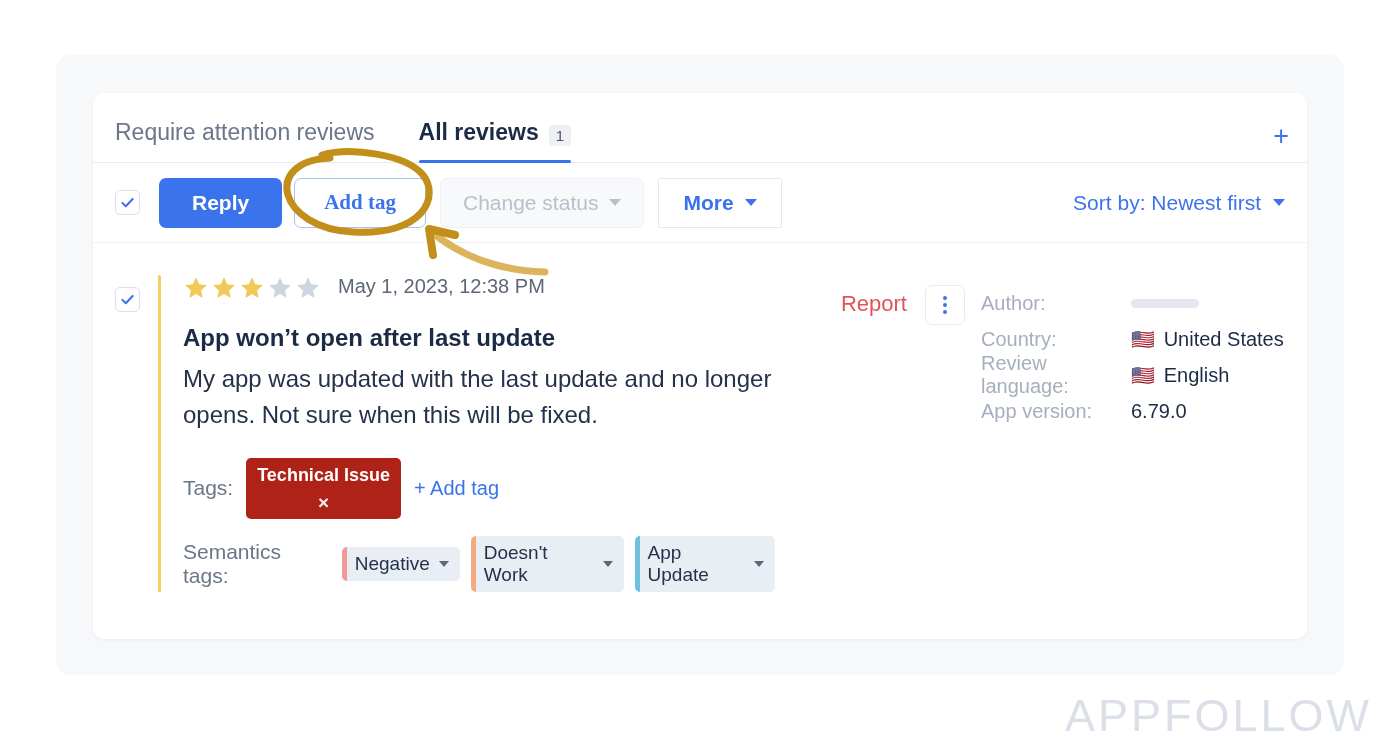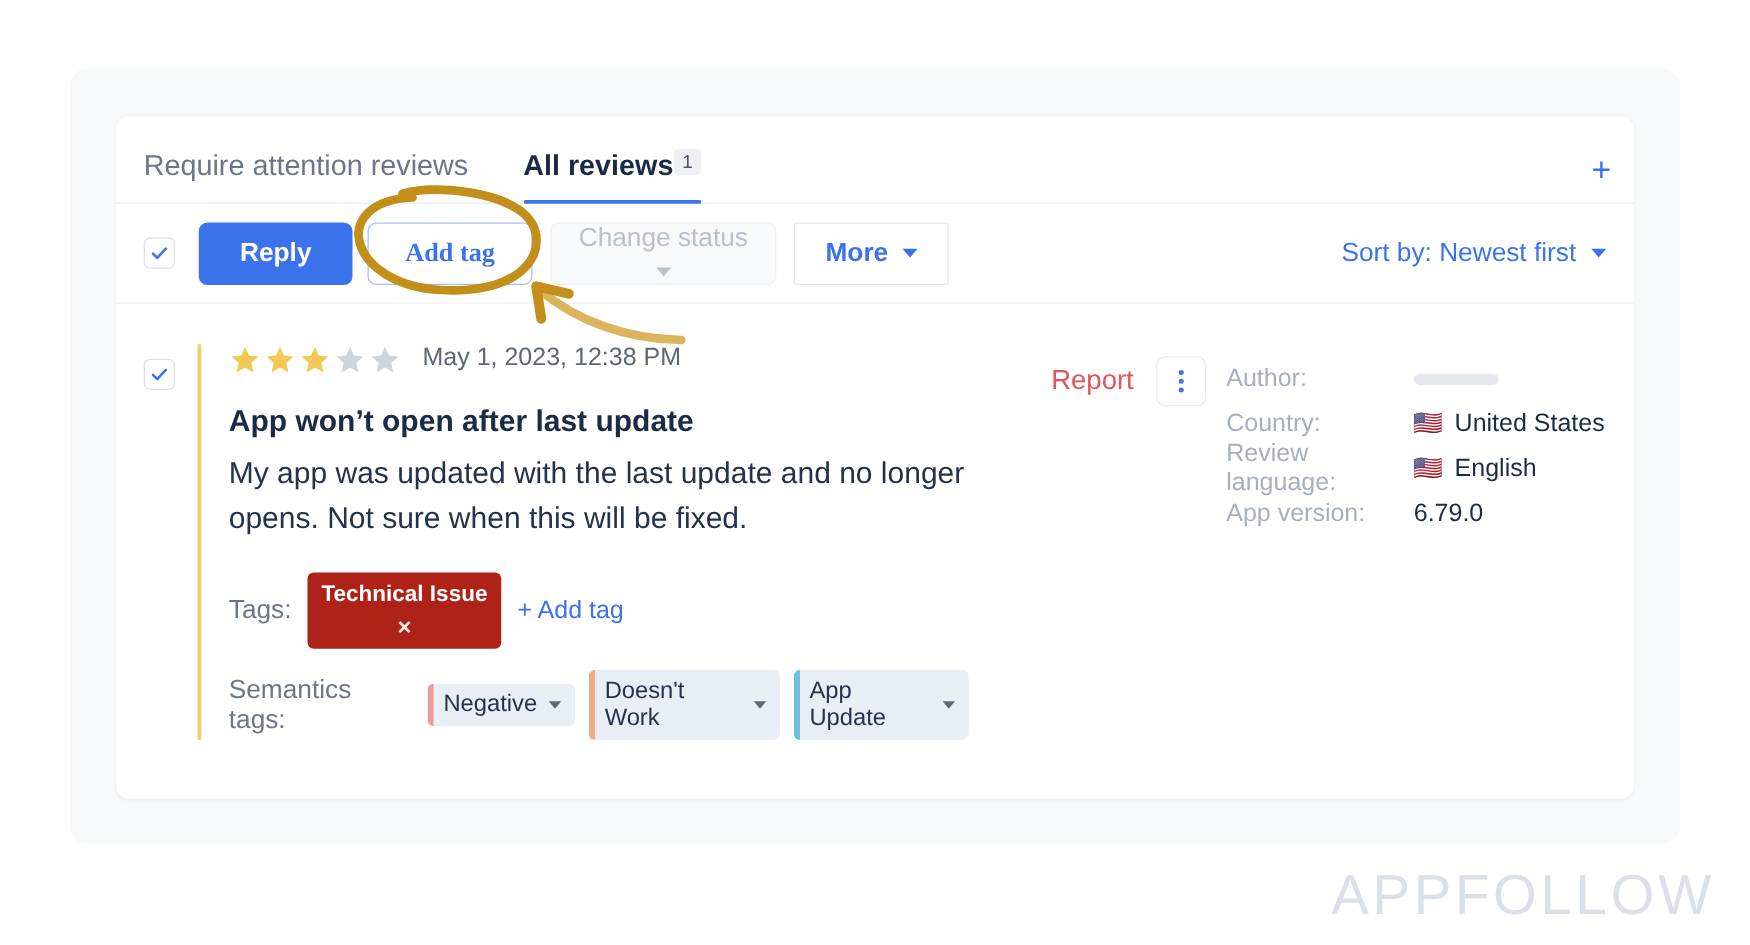--- a/index.html
+++ b/index.html
@@ -59,21 +59,22 @@
     color: #6b7688;
     cursor: pointer;
     white-space: nowrap;
   }
   .tab-require { margin-left: 22px; text-align: center; }
   .tab-all {
     margin-left: 44px;
     color: #1c2b45;
     font-weight: 600;
     display: flex;
-    align-items: flex-start;
+    align-items: flex-end;
+    gap: 10px;
   }
   .tab-all::after {
     content: "";
     position: absolute;
     left: 0; right: 0; bottom: -1px;
     height: 3px;
     background: #3b73ed;
     border-radius: 2px;
   }
   .tab-count {
@@ -155,21 +156,20 @@
     background: #f8f9fb;
     color: #b9c0cd;
     border: 1px solid #eef0f4;
     border-radius: 7px;
     font-size: 21px;
     font-family: inherit;
     cursor: default;
     display: flex;
     align-items: center;
     gap: 11px;
-    flex-direction: column;
   }
   .btn-more {
     margin-left: 14px;
     height: 50px;
     padding: 0 24px;
     background: #fff;
     color: #3b73ed;
     border: 1px solid #e4e8ef;
     border-radius: 2px;
     font-size: 21px;

